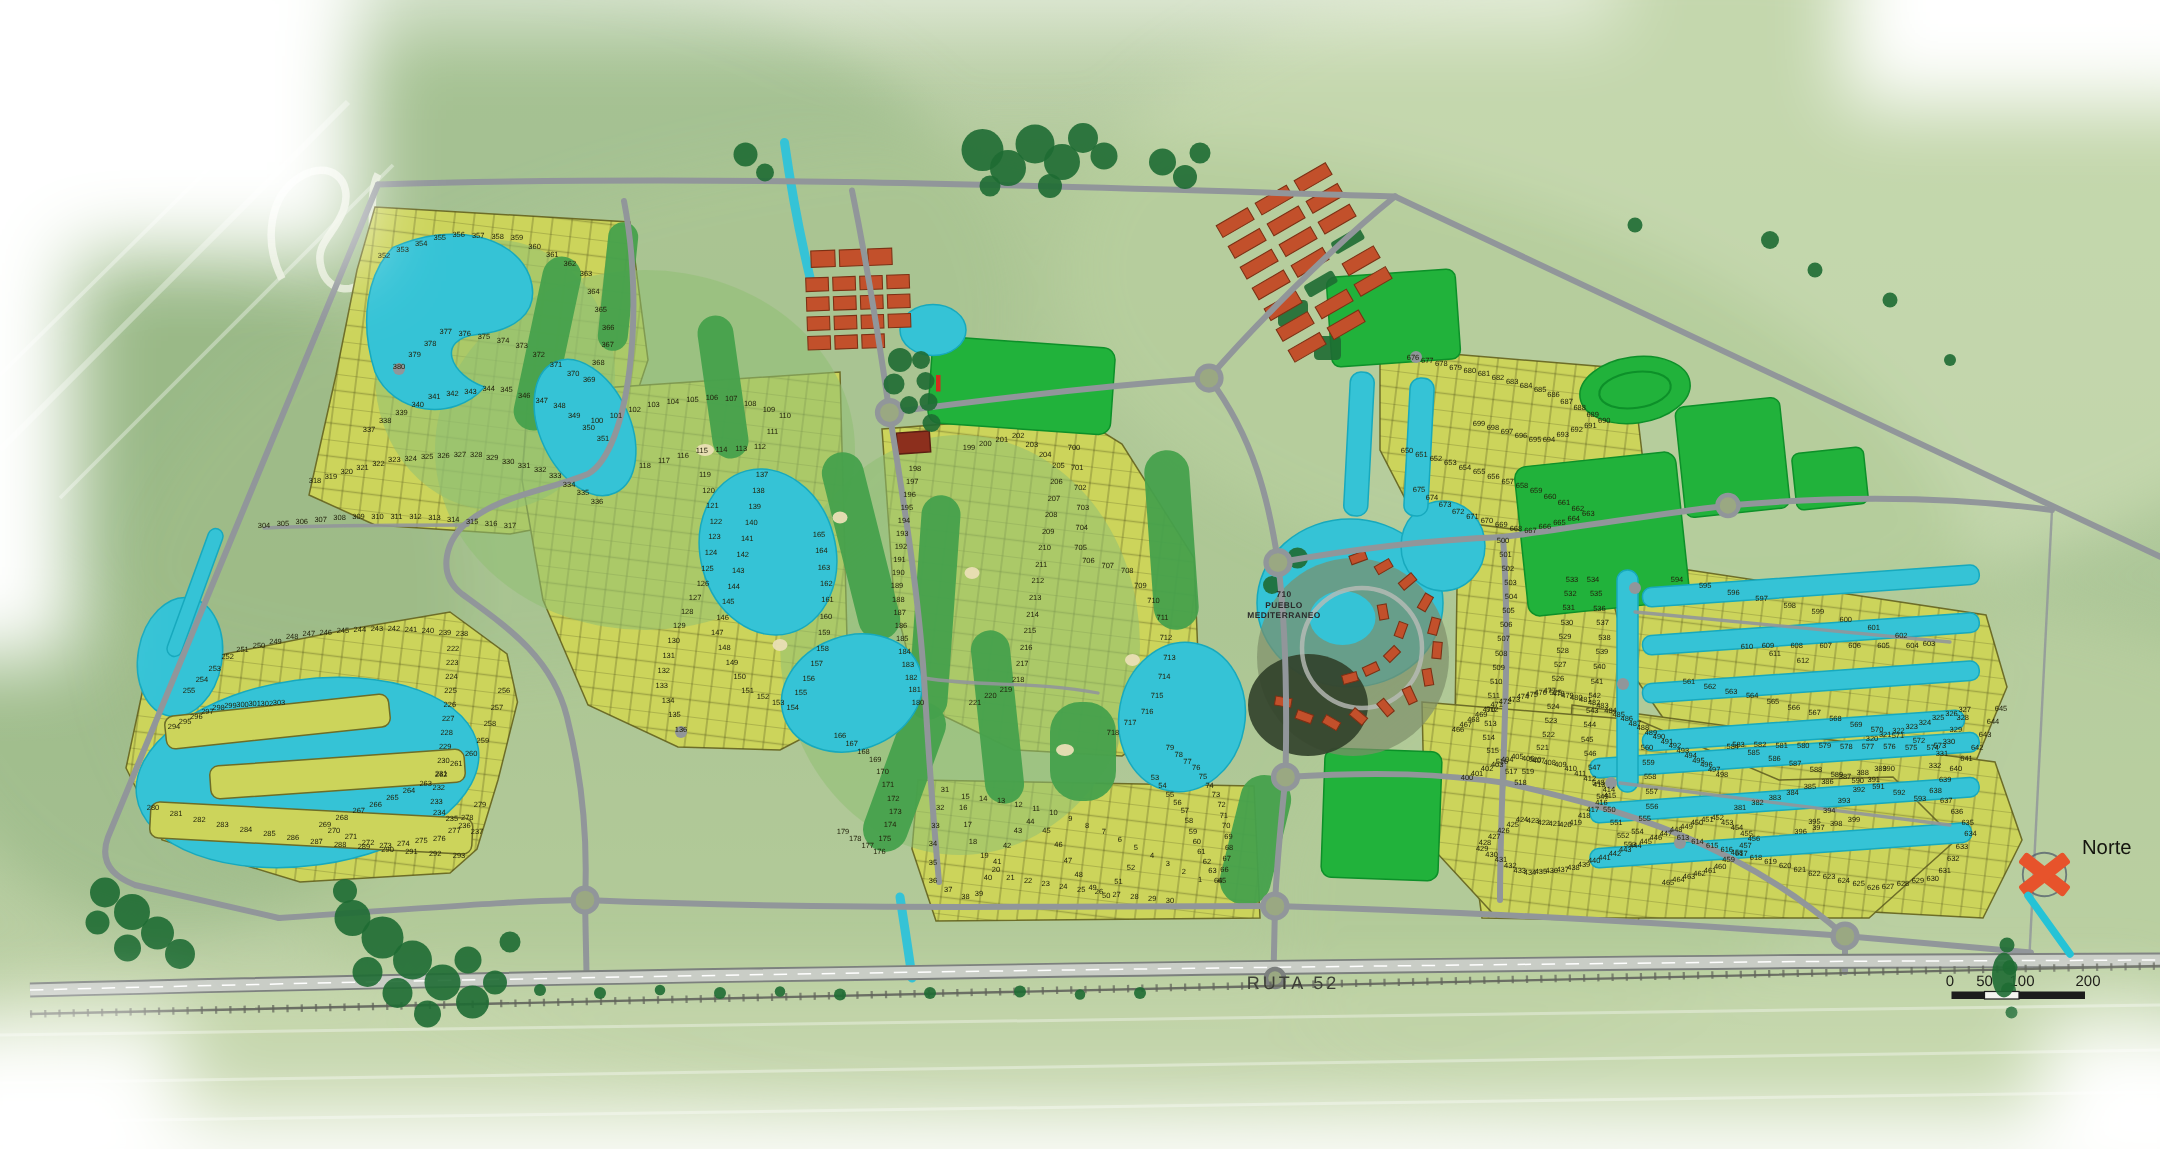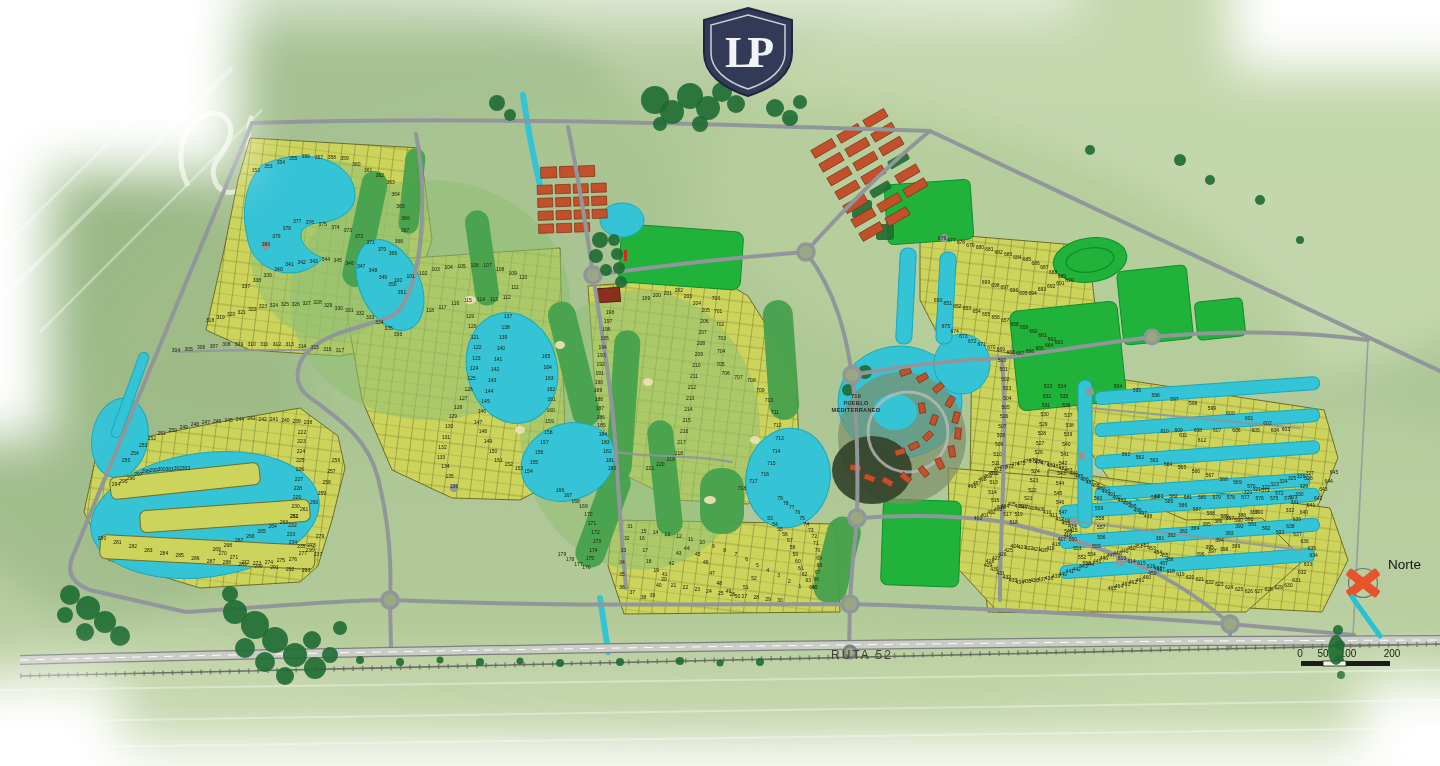--- a/index.html
+++ b/index.html
@@ -1115,20 +1115,13 @@
     <text class="scale-tick" x="1323" y="657">50</text>
     <text class="scale-tick" x="1348" y="657">100</text>
     <text class="scale-tick" x="1392" y="657">200</text>
     <rect x="1301" y="661" width="22" height="5" fill="#1c1c1c"></rect>
     <rect x="1323" y="661" width="23" height="5" fill="#f5f5f0" stroke="#1c1c1c" stroke-width=".8"></rect>
     <rect x="1346" y="661" width="44" height="5" fill="#1c1c1c"></rect>
     <ellipse cx="1336" cy="650" rx="8" ry="15" class="tree" opacity=".85"></ellipse>
   </g>
 </svg>
 
-<div class="logo">
-  <svg width="96" height="94" viewBox="0 0 96 94">
-    <path d="M48,3 L92,15 V48 C92,68 74,83 48,91 C22,83 4,68 4,48 V15 Z" fill="var(--navy)" stroke="#20263f" stroke-width="2"></path>
-    <path d="M48,10 L85,20 V48 C85,64 70,77 48,84 C26,77 11,64 11,48 V20 Z" fill="none" stroke="#e9eaef" stroke-width="1.5" opacity=".85"></path>
-    <text class="monogram" x="46" y="62">LP</text>
-  </svg>
 </div>
-</div>
 
 </body></html>

